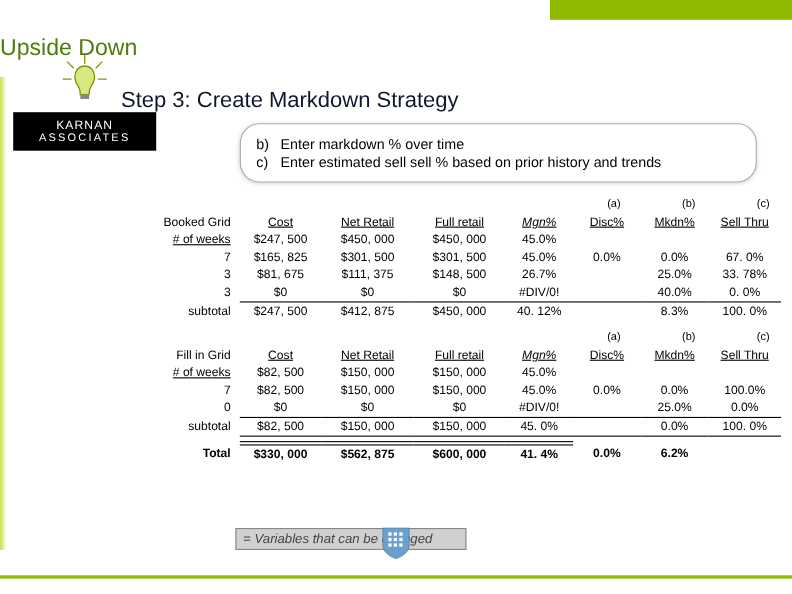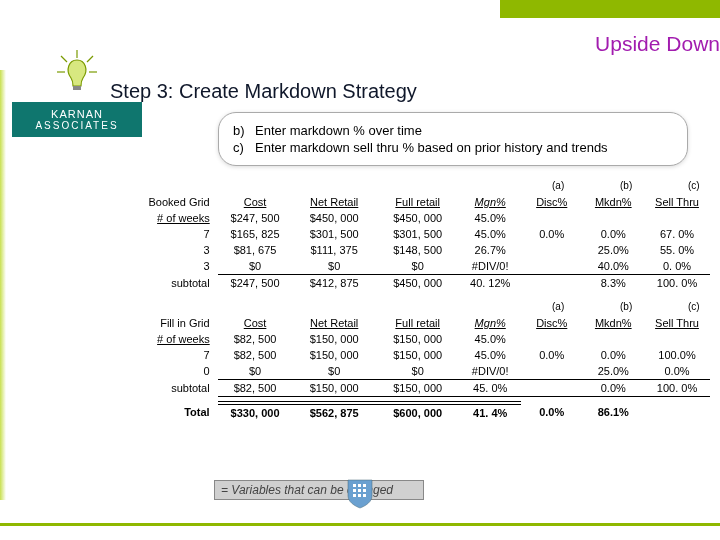--- a/index.html
+++ b/index.html
@@ -1,22 +1,22 @@
 <!DOCTYPE html>
 <html><head>
 <meta charset="utf-8">
 <style>
   * { box-sizing: border-box; margin: 0; padding: 0; }
   body { width: 720px; height: 540px; font-family: Arial, sans-serif; background: #fff; position: relative; overflow: hidden; }
   .topbar { position: absolute; top: 0; right: 0; width: 220px; height: 18px; background: #8fb800; }
-  .doctitle { position: absolute; top: 32px; left: 0; right: 0; text-align: right; font-size: 21px; color: #a21caf; }
+  .doctitle { position: absolute; top: 32px; left: 0; right: 15px; text-align: left; font-size: 21px; color: #4d7c0f; }
   .logo { position: absolute; top: 48px; left: 12px; width: 130px; }
   .bulb { width: 48px; height: 48px; margin: 0 auto 6px; position: relative; }
   .bulb svg { width: 48px; height: 48px; }
-  .logotext { background: #0f766e; color: #fff; font-size: 11px; padding: 6px 4px; text-align: center; letter-spacing: 1px; }
+  .logotext { background: #000000; color: #fff; font-size: 11px; padding: 6px 4px; text-align: center; letter-spacing: 1px; }
   .logotext .assoc { display:block; font-size:10px; letter-spacing:2px; }
   .step { position: absolute; top: 80px; left: 110px; font-size: 20px; color: #0f172a; }
   .instr { position: absolute; top: 112px; left: 218px; width: 470px; border: 1px solid #aaa; border-radius: 18px; padding: 8px 14px; font-size: 13px; box-shadow: 0 1px 4px rgba(0,0,0,0.15); background: #fff; }
   .instr .row { margin: 2px 0; }
   .instr .lab { display: inline-block; width: 22px; }
   .tables { position: absolute; top: 180px; left: 110px; width: 600px; font-size: 11px; color: #000; }
   .abc { position: relative; height: 14px; font-size: 10px; }
   .abc span { position: absolute; }
   .abc .a { left: 442px; } .abc .b { left: 510px; } .abc .c { left: 578px; }
   table { border-collapse: collapse; width: 100%; }
@@ -57,21 +57,21 @@
   <div class="logotext">
     <span>KARNAN</span>
     <span class="assoc">ASSOCIATES</span>
   </div>
 </div>
 
 <div class="step">Step 3: Create Markdown Strategy</div>
 
 <div class="instr">
   <div class="row"><span class="lab">b)</span><span>Enter markdown % over time</span></div>
-  <div class="row"><span class="lab">c)</span><span>Enter markdown sell thru % based on prior history and trends</span></div>
+  <div class="row"><span class="lab">c)</span><span>Enter estimated sell sell % based on prior history and trends</span></div>
 </div>
 
 <div class="tables">
 
   <div class="abc">
     <span class="a">(a)</span>
     <span class="b">(b)</span>
     <span class="c">(c)</span>
   </div>
 
@@ -108,21 +108,21 @@
       <td>67. 0%</td>
     </tr>
     <tr>
       <td class="rlab">3</td>
       <td>$81, 675</td>
       <td>$111, 375</td>
       <td>$148, 500</td>
       <td>26.7%</td>
       <td></td>
       <td>25.0%</td>
-      <td>55. 0%</td>
+      <td>33. 78%</td>
     </tr>
     <tr>
       <td class="rlab">3</td>
       <td class="bb">$0</td>
       <td class="bb">$0</td>
       <td class="bb">$0</td>
       <td class="bb">#DIV/0!</td>
       <td class="bb"></td>
       <td class="bb">40.0%</td>
       <td class="bb">0. 0%</td>
@@ -202,21 +202,21 @@
     <tr style="height:6px">
           <td colspan="8"></td>
         </tr>
     <tr style="font-weight:bold">
       <td class="rlab">Total</td>
       <td class="dt">$330, 000</td>
       <td class="dt">$562, 875</td>
       <td class="dt">$600, 000</td>
       <td class="dt">41. 4%</td>
       <td>0.0%</td>
-      <td>86.1%</td>
+      <td>6.2%</td>
       <td></td>
     </tr>
   </tbody>
     </table>
 </div>
 
 <div class="legend">= Variables that can be changed</div>
 
 <div class="footicon">
   <svg viewBox="0 0 28 32">

